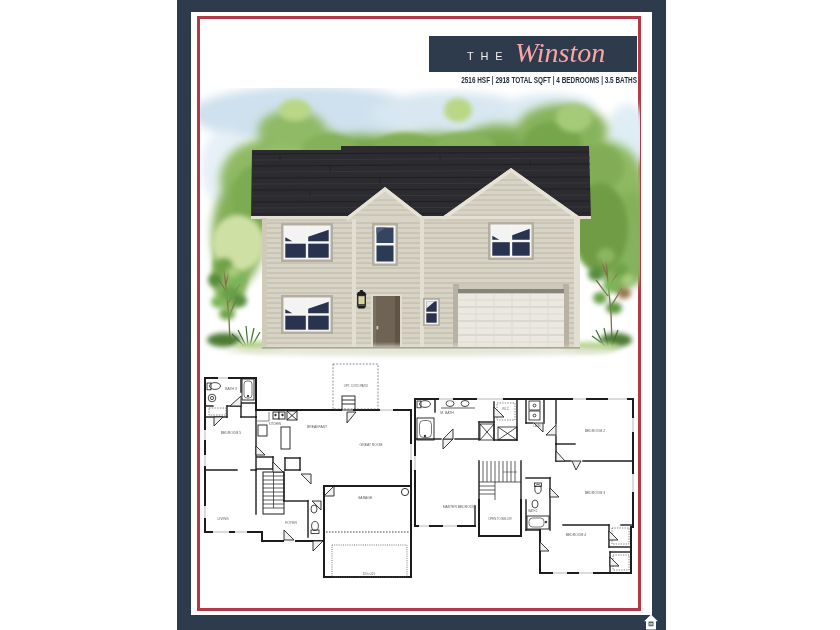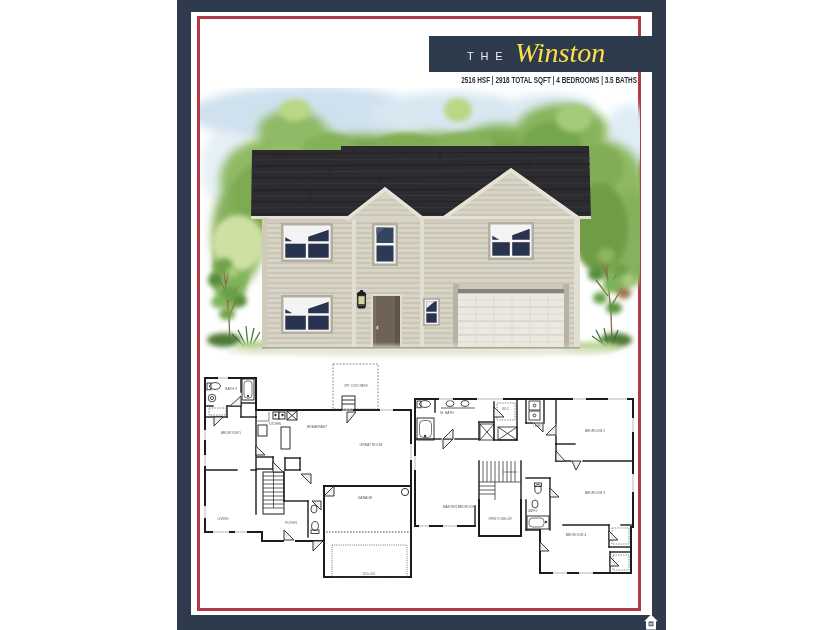--- a/index.html
+++ b/index.html
@@ -9,25 +9,25 @@
 </style>
 </head>
 <body>
 
 <div class="abs" style="left:177px;top:0;width:489px;height:630px;background:#2d3b4d;"></div>
 
 <div class="abs" style="left:191px;top:12px;width:461px;height:603px;background:#ffffff;"></div>
 
 <div class="abs" style="left:197px;top:16px;width:444px;height:595px;border:3px solid #b23a48;"></div>
 
-<div class="abs" style="left:429px;top:36px;width:236px;height:36px;background:#2d3b4d;color:#fff;">
+<div class="abs" style="left:429px;top:36px;width:208px;height:36px;background:#2d3b4d;color:#fff;">
 
   <span class="abs" style="left:38px;top:14px;font-size:11px;letter-spacing:6.8px;color:#f0f0f0;">THE</span>
 
-  <span class="abs" style="left:86px;top:1px;font-family:'Liberation Serif',serif;font-style:italic;font-size:28px;color:#fde047;">Winston</span>
+  <span class="abs" style="left:86px;top:1px;font-family:'Liberation Serif',serif;font-style:italic;font-size:28px;color:#fca5a5;">Winston</span>
 </div>
 
 <div class="abs" style="left:385px;top:74.5px;width:252px;height:12px;font-size:8.4px;font-weight:bold;color:#222e3d;text-align:right;white-space:nowrap;transform:scaleX(0.765);transform-origin:100% 50%;">2516 HSF | 2918 TOTAL SQFT | 4 BEDROOMS | 3.5 BATHS</div>
 
 <div class="abs" style="left:200px;top:88px;width:440px;height:272px;" id="house">
 <svg width="440" height="272" viewBox="0 0 440 272">
 <defs>
 <filter id="wc" x="-40%" y="-40%" width="180%" height="180%">
           <feGaussianBlur stdDeviation="5"></feGaussianBlur>
         </filter>

